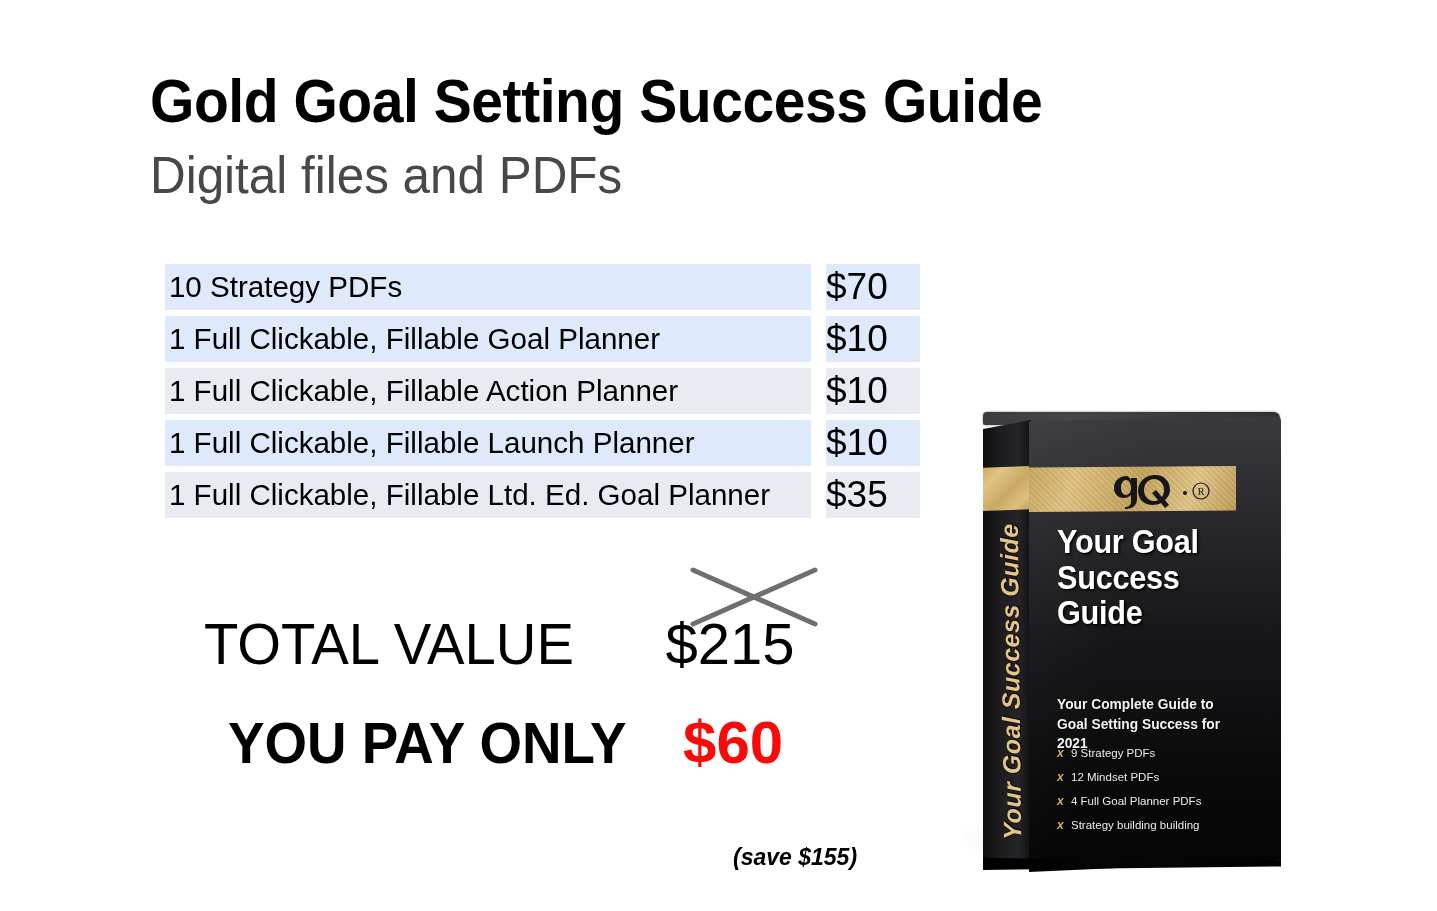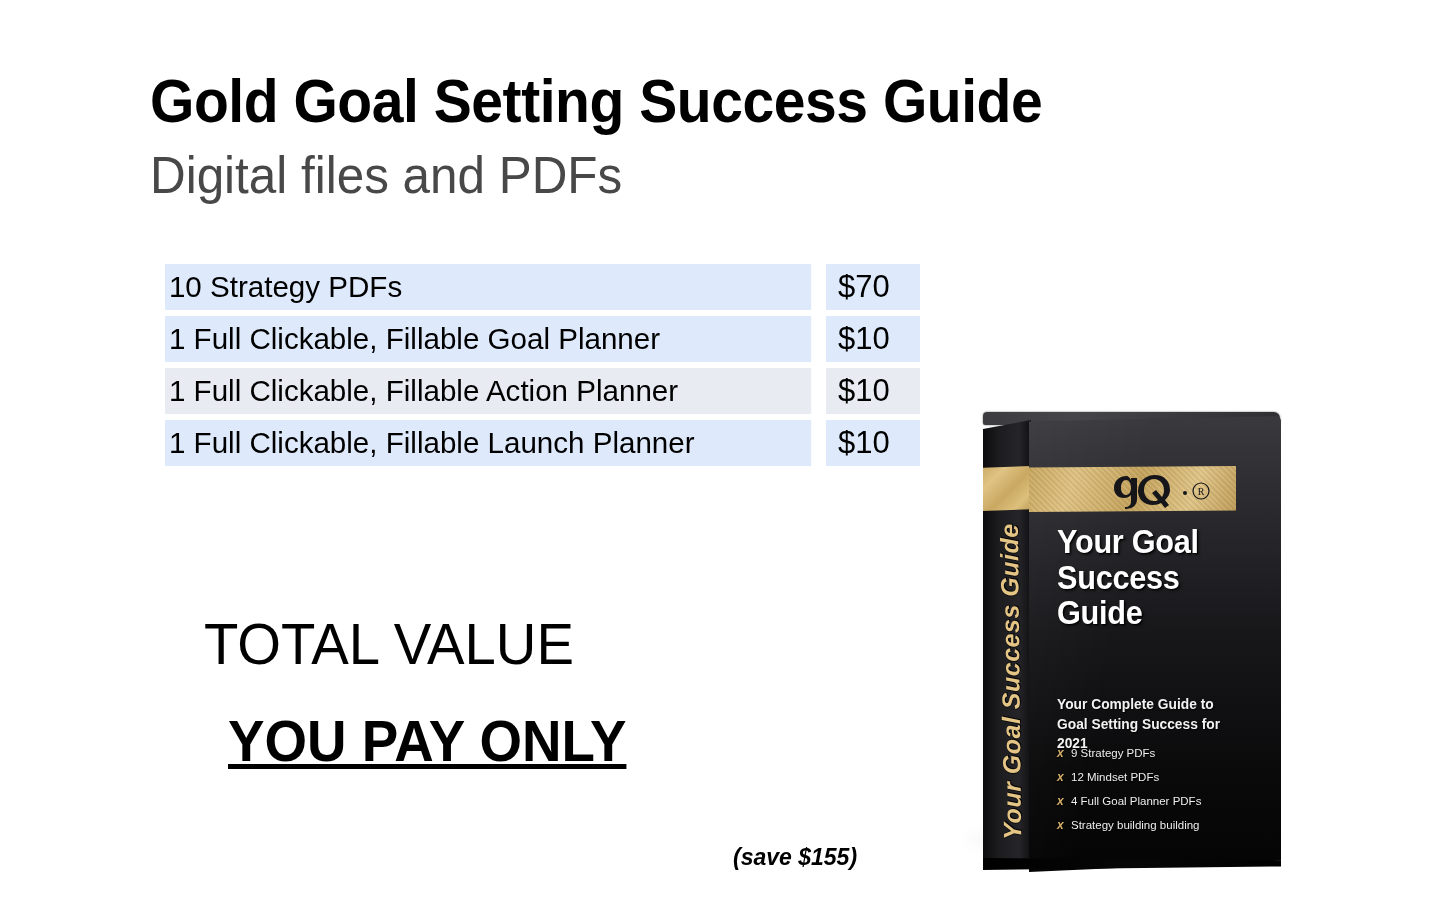--- a/index.html
+++ b/index.html
@@ -73,23 +73,23 @@
   .price-row .gap {
     flex: 0 0 5px;
     height: 46px;
     background: #ffffff;
   }
   .price-row .price {
     flex: 1 1 auto;
     height: 46px;
     display: flex;
     align-items: center;
-    padding-left: 12px;
+    padding-left: 0;
     box-sizing: border-box;
-    font-size: 31px;
+    font-size: 37px;
     color: #000000;
     white-space: nowrap;
   }
   .price-row.blue .label,
   .price-row.blue .price { background: #dee9fb; }
   .price-row.grey .label,
   .price-row.grey .price { background: #e8ebf2; }
 
   
   #totals { position: absolute; left: 0; top: 0; }
@@ -126,21 +126,20 @@
     pointer-events: none;
   }
 
   #you-pay-row {
     position: absolute;
     left: 228px;
     top: 708px;
     display: flex;
     align-items: baseline;
     white-space: nowrap;
-    text-decoration: underline;
   }
   #you-pay-label {
     font-size: 57px;
     font-weight: bold;
     color: #000000;
     transform: scaleX(0.96);
     transform-origin: left center;
   }
   #you-pay-amount {
     font-size: 60px;
@@ -356,29 +355,42 @@
   <div class="price-row grey">
     <div class="label">1 Full Clickable, Fillable Action Planner</div>
     <div class="gap"></div>
     <div class="price">$10</div>
   </div>
   <div class="price-row blue">
     <div class="label">1 Full Clickable, Fillable Launch Planner</div>
     <div class="gap"></div>
     <div class="price">$10</div>
   </div>
+  <div class="price-row grey">
+    <div class="label">1 Full Clickable, Fillable Ltd. Ed. Goal Planner</div>
+    <div class="gap"></div>
+    <div class="price">$35</div>
+  </div>
 </div>
 
 <div id="totals">
   <div id="total-value-row">
     <span id="total-value-label">TOTAL VALUE</span>
+    <span id="total-value-amount-wrap">
+      <span id="total-value-amount">$215</span>
+      <svg id="strike-x" viewBox="0 0 130 62" xmlns="http://www.w3.org/2000/svg">
+        <line x1="4" y1="4" x2="126" y2="58" stroke="#6f6f6f" stroke-width="5" stroke-linecap="round"></line>
+        <line x1="126" y1="4" x2="4" y2="58" stroke="#6f6f6f" stroke-width="5" stroke-linecap="round"></line>
+      </svg>
+    </span>
   </div>
 
   <div id="you-pay-row">
     <span id="you-pay-label">YOU PAY ONLY</span>
+    <span id="you-pay-amount">$60</span>
   </div>
 
   <div id="save-note">(save $155)</div>
 </div>
 
 <div id="product-box">
   <div id="box-shadow-blur"></div>
 
   <div id="box-body">
     <div id="box-top-face"></div>

